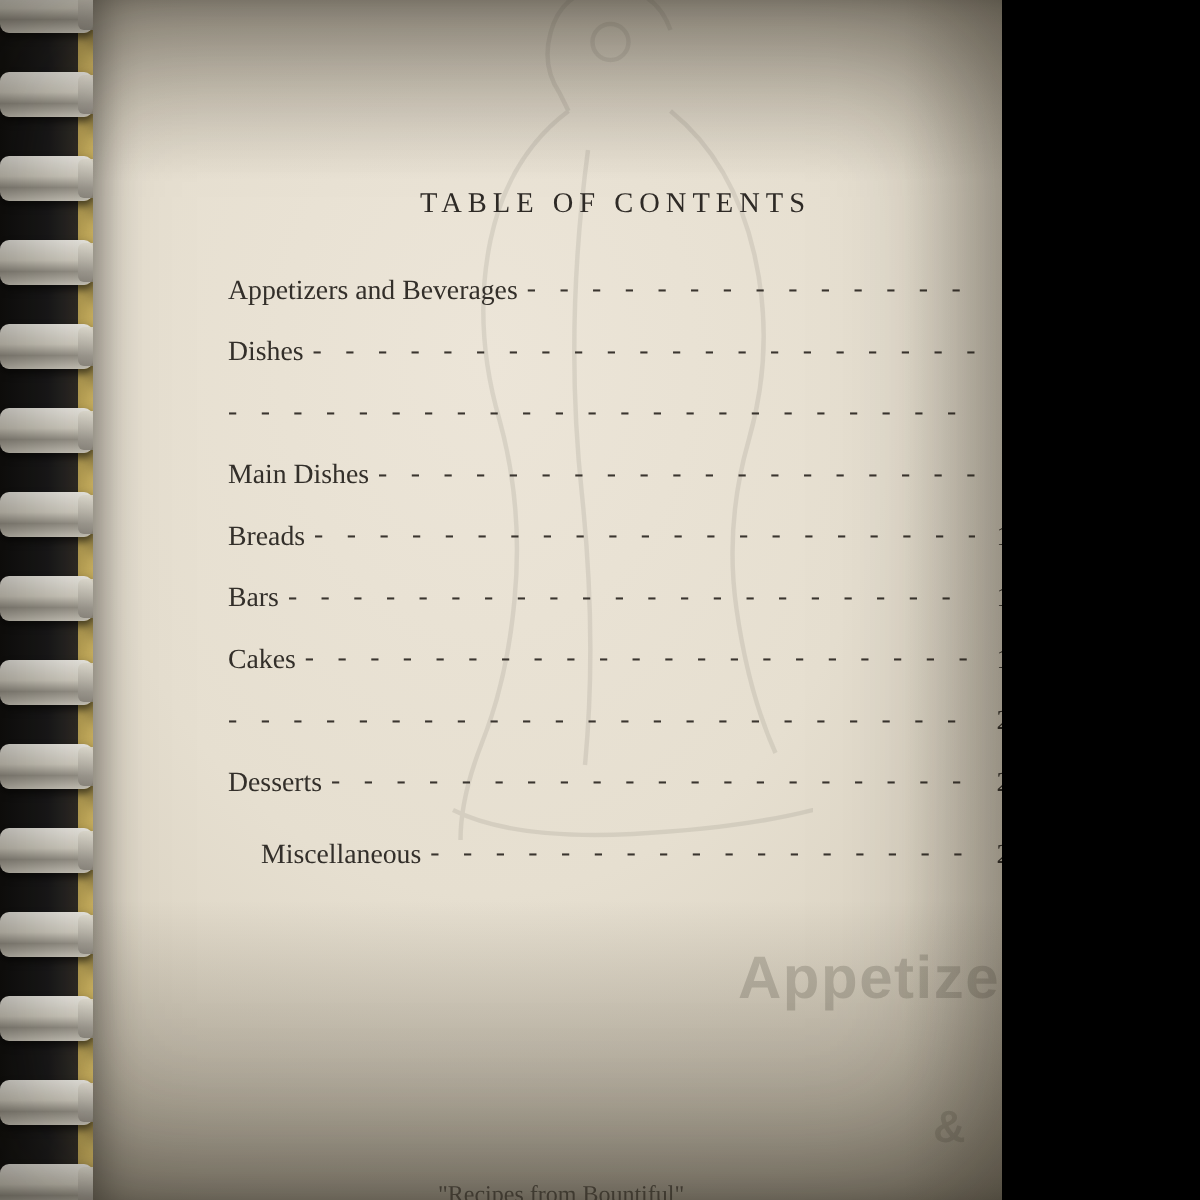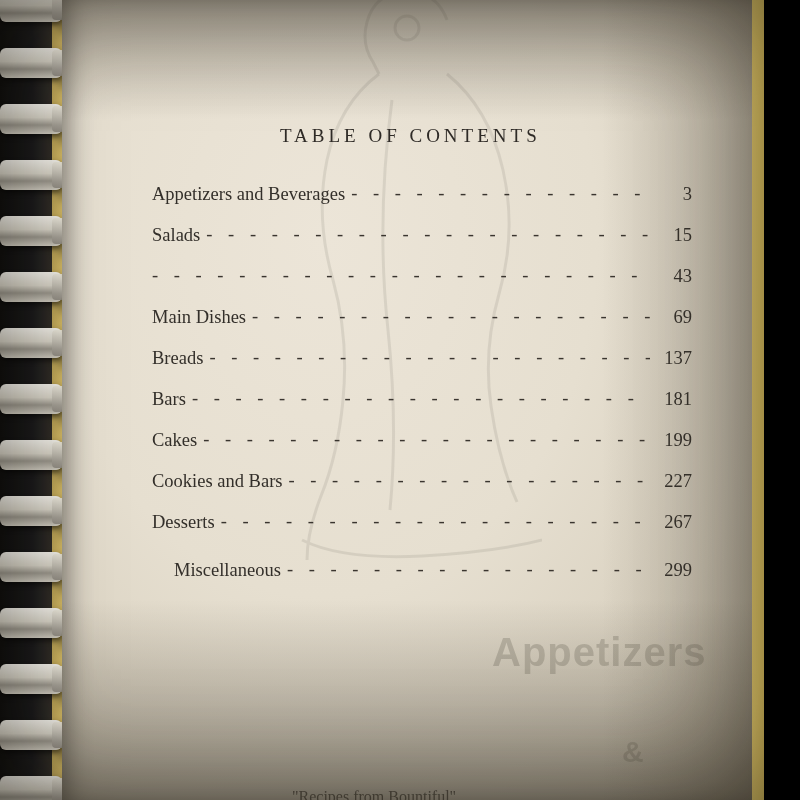--- a/index.html
+++ b/index.html
@@ -9,21 +9,21 @@
   }
   body {
     width: 800px;
     height: 800px;
     overflow: hidden;
     font-family: "Liberation Sans", sans-serif;
   }
 
   #page {
     position: relative;
-    width: 764px;
+    width: 668px;
     height: 800px;
     overflow: hidden;
     background: #ec4899;
   }
 
   
   .right-cover {
     position: absolute;
     top: 0;
     right: 0;
@@ -318,21 +318,21 @@
 
     <div class="content">
       <div class="toc-title">TABLE  OF  CONTENTS</div>
       <ul class="toc-list" id="toc-list">
           <li class="toc-row">
             <span class="toc-label">Appetizers and Beverages</span>
             <span class="leader">- - - - - - - - - - - - - - - - - - - - - - - - - - - - - - - - - - - - - - - - - - - - - - - - - - - - - - - - - - - -</span>
             <span class="toc-page">3</span>
           </li>
           <li class="toc-row">
-            <span class="toc-label">Salads</span>
+            <span class="toc-label">Dishes</span>
             <span class="leader">- - - - - - - - - - - - - - - - - - - - - - - - - - - - - - - - - - - - - - - - - - - - - - - - - - - - - - - - - - - -</span>
             <span class="toc-page">15</span>
           </li>
           <li class="toc-row">
             <span class="leader">- - - - - - - - - - - - - - - - - - - - - - - - - - - - - - - - - - - - - - - - - - - - - - - - - - - - - - - - - - - -</span>
             <span class="toc-page">43</span>
           </li>
           <li class="toc-row">
             <span class="toc-label">Main Dishes</span>
             <span class="leader">- - - - - - - - - - - - - - - - - - - - - - - - - - - - - - - - - - - - - - - - - - - - - - - - - - - - - - - - - - - -</span>
@@ -347,21 +347,20 @@
             <span class="toc-label">Bars</span>
             <span class="leader">- - - - - - - - - - - - - - - - - - - - - - - - - - - - - - - - - - - - - - - - - - - - - - - - - - - - - - - - - - - -</span>
             <span class="toc-page">181</span>
           </li>
           <li class="toc-row">
             <span class="toc-label">Cakes</span>
             <span class="leader">- - - - - - - - - - - - - - - - - - - - - - - - - - - - - - - - - - - - - - - - - - - - - - - - - - - - - - - - - - - -</span>
             <span class="toc-page">199</span>
           </li>
           <li class="toc-row">
-            <span class="toc-label">Cookies and Bars</span>
             <span class="leader">- - - - - - - - - - - - - - - - - - - - - - - - - - - - - - - - - - - - - - - - - - - - - - - - - - - - - - - - - - - -</span>
             <span class="toc-page">227</span>
           </li>
           <li class="toc-row">
             <span class="toc-label">Desserts</span>
             <span class="leader">- - - - - - - - - - - - - - - - - - - - - - - - - - - - - - - - - - - - - - - - - - - - - - - - - - - - - - - - - - - -</span>
             <span class="toc-page">267</span>
           </li>
           <li class="toc-row multiline">
             <div class="second-line">

